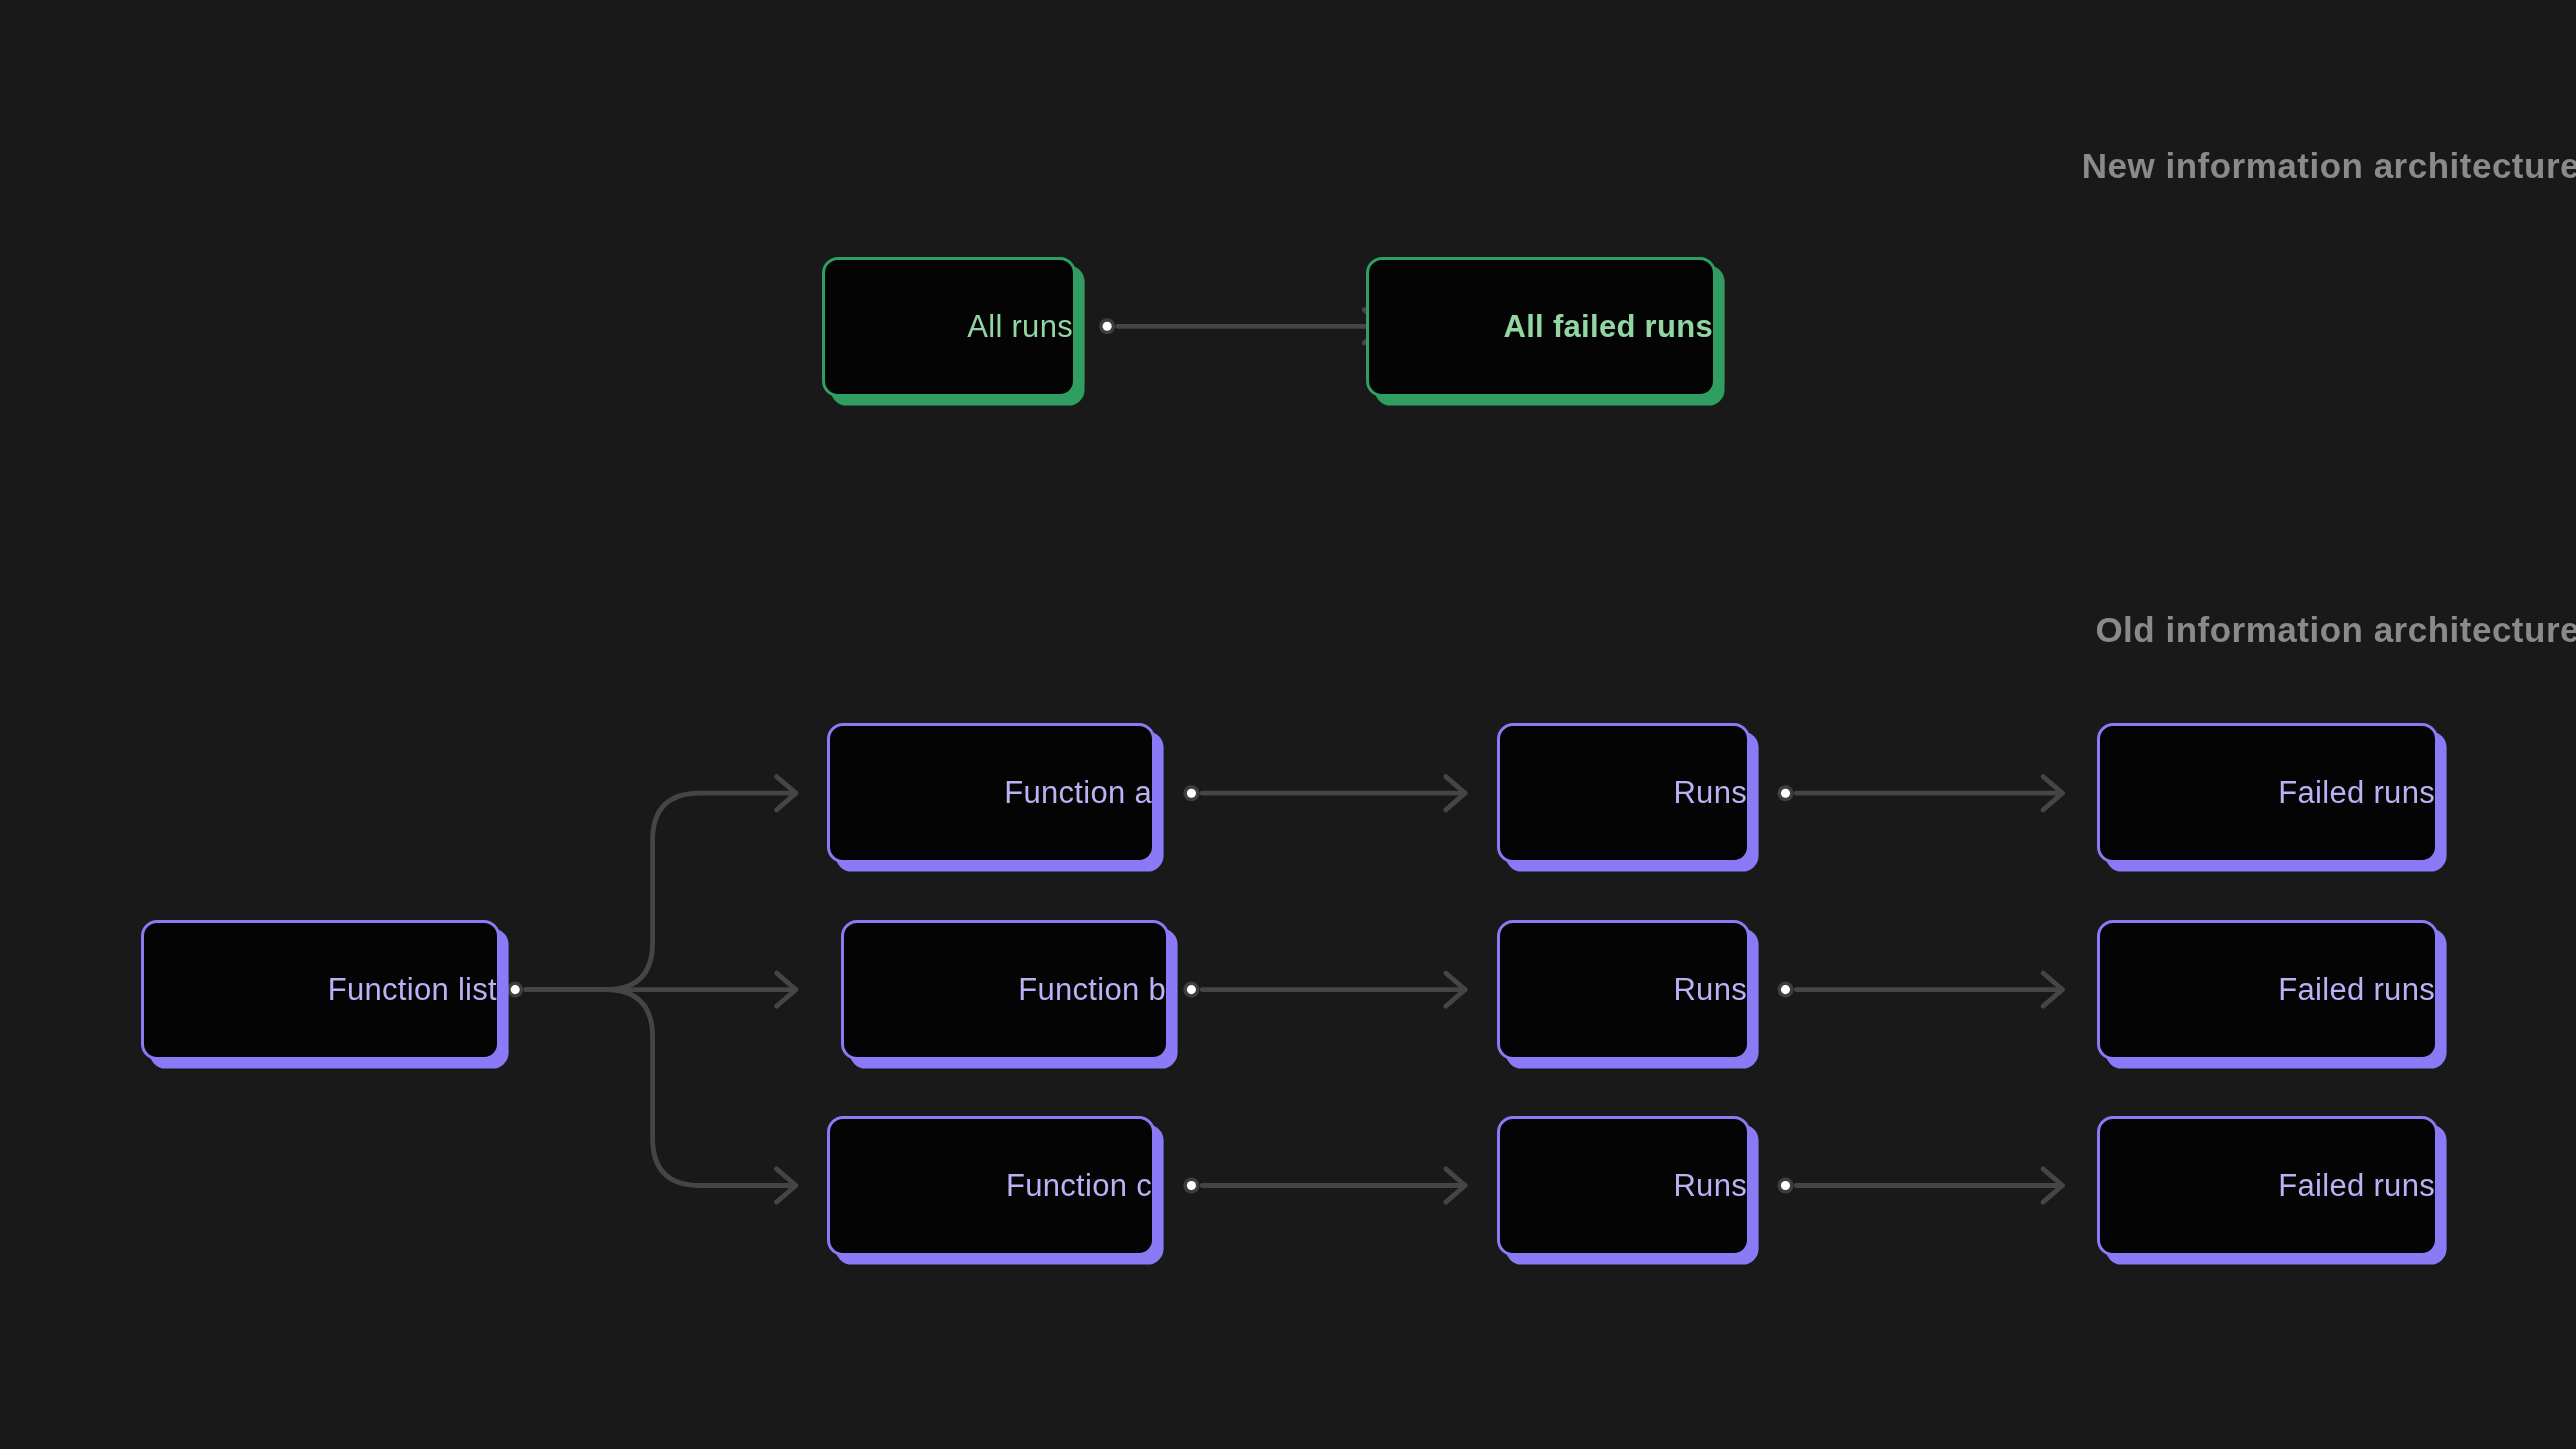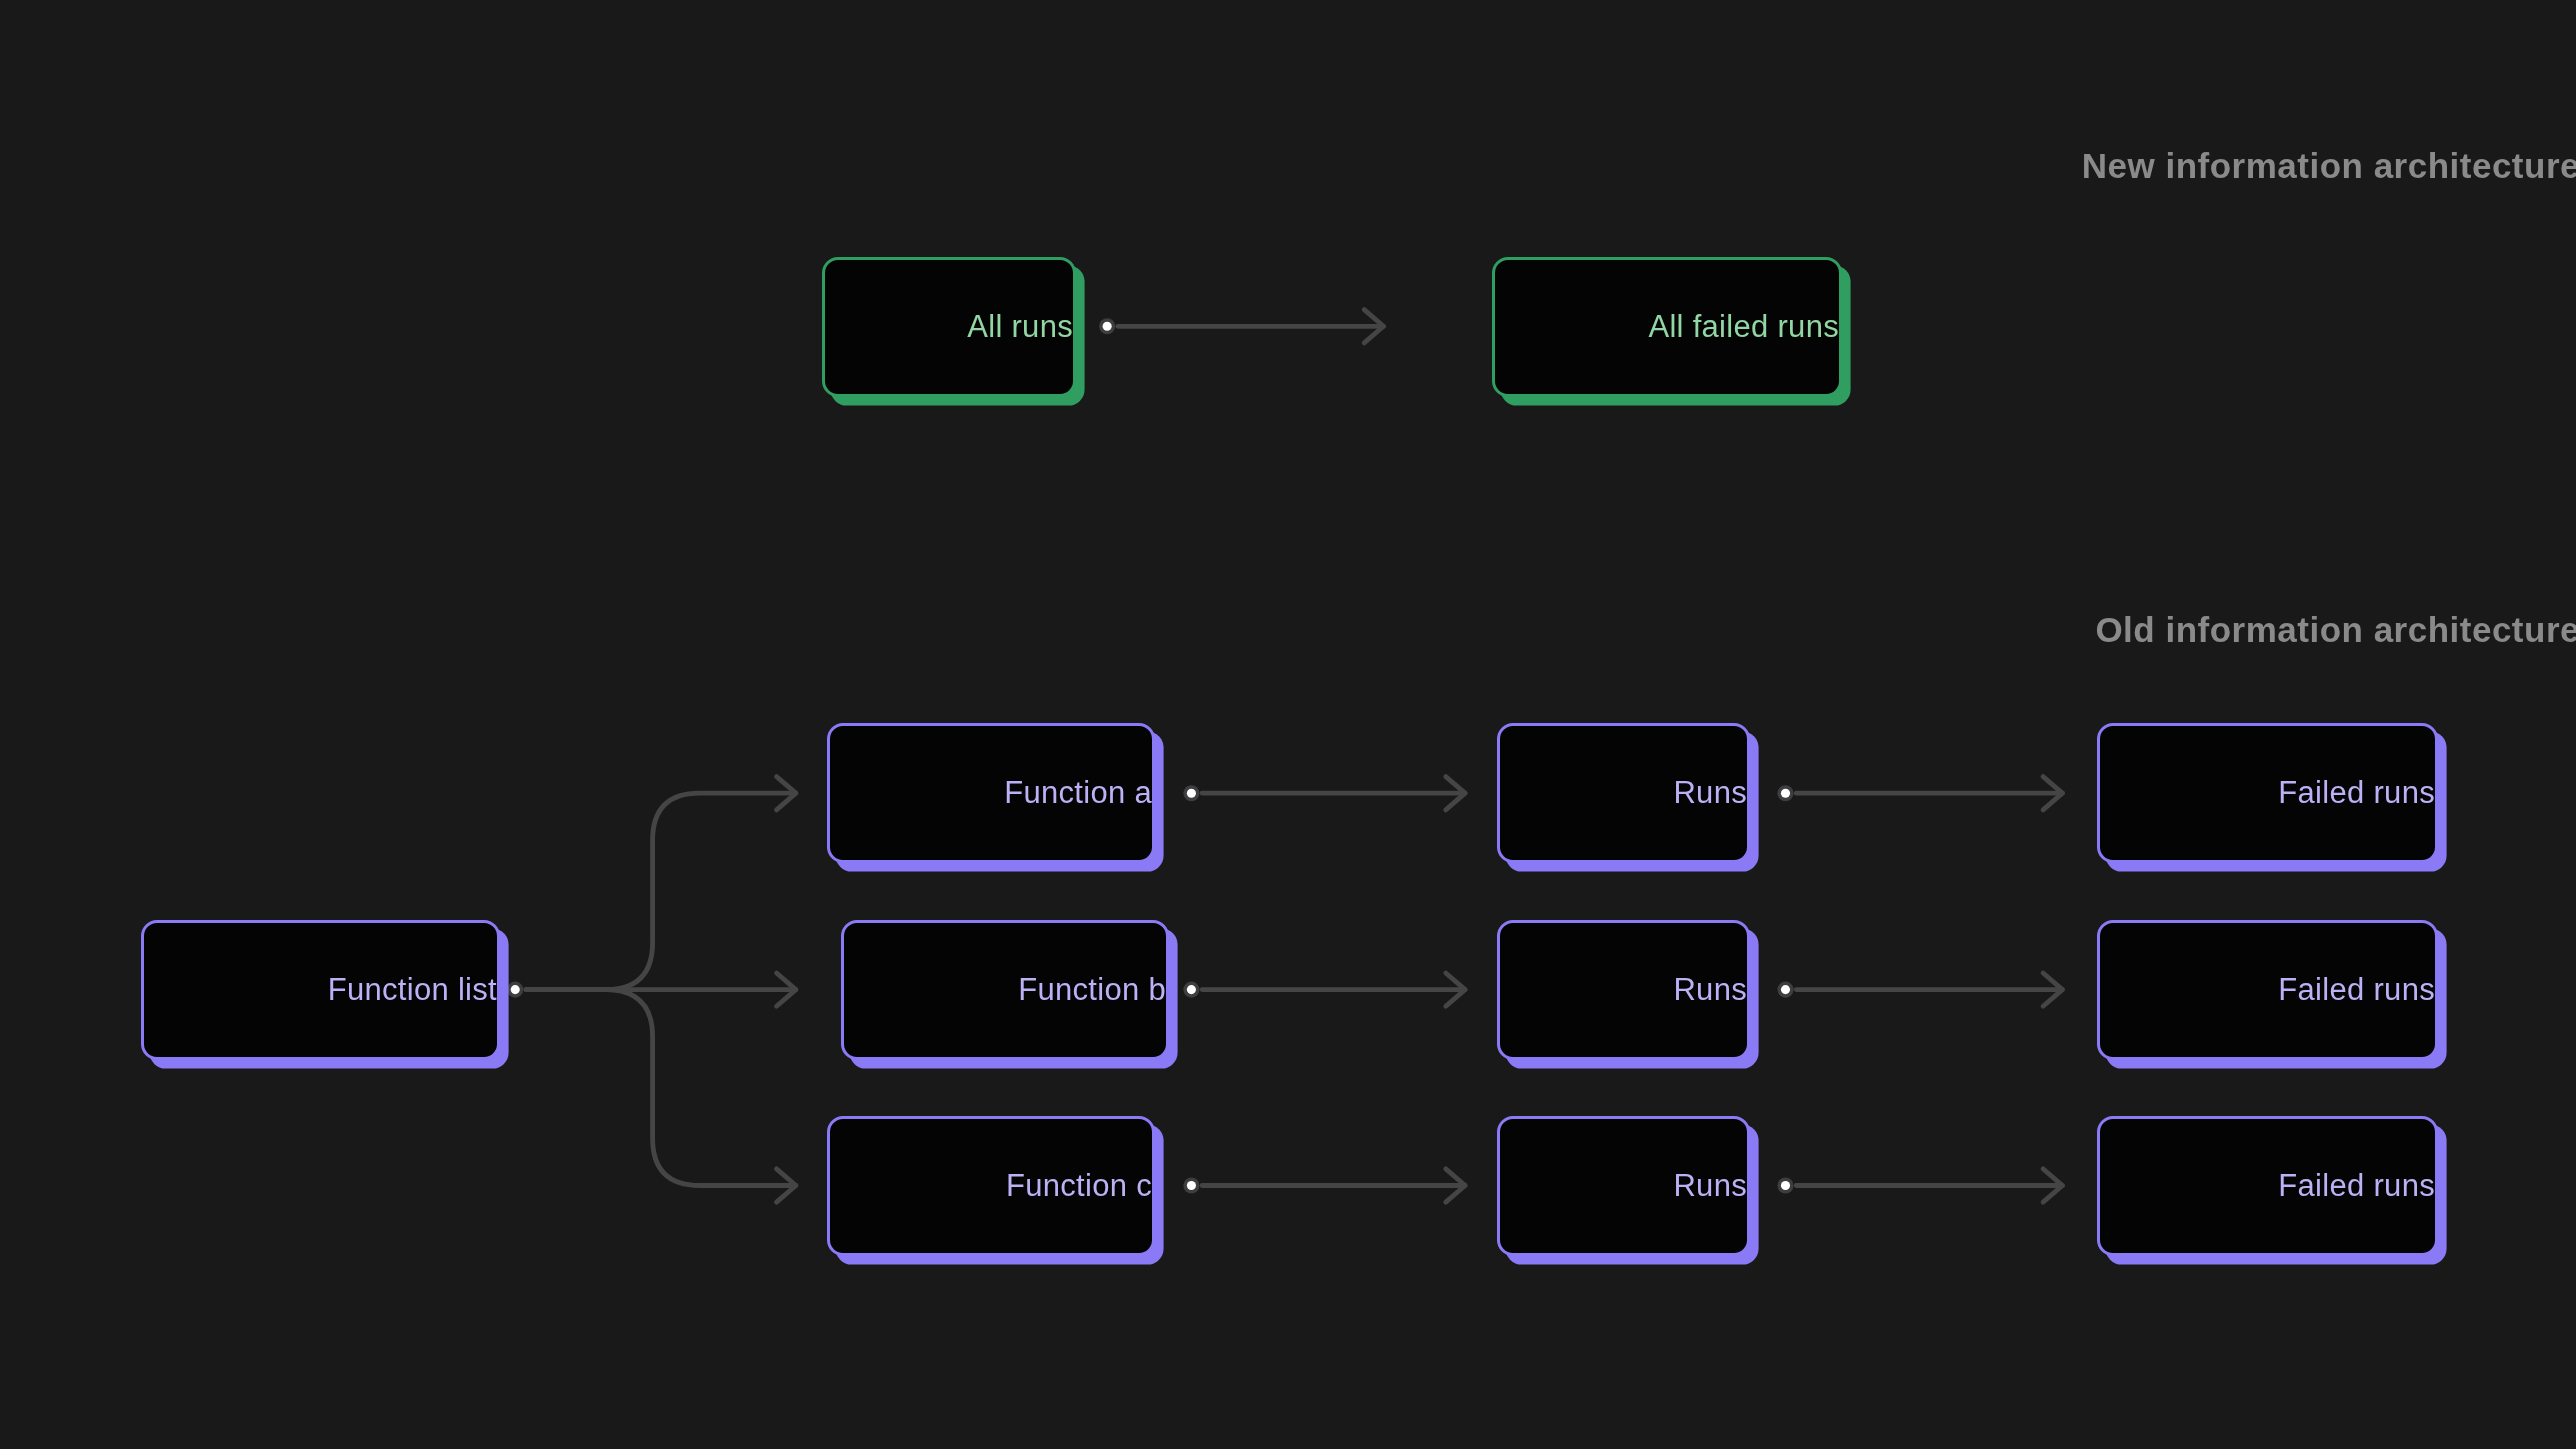--- a/index.html
+++ b/index.html
@@ -34,21 +34,21 @@
     box-shadow:8.6px 8.6px 0 0 var(--green-border,#2f9e60);
     color:var(--green-text,#92d6a4);
   }
   .node.purple{
     border-color:var(--purple-border,#8b7af6);
     box-shadow:8.6px 8.6px 0 0 var(--purple-border,#8b7af6);
     color:var(--purple-text,#bdb0f5);
   }
   .node-label{font-size:31px;letter-spacing:0.3px;white-space:nowrap;}
   #all-runs        {left:822px;top:257px; width:254px;height:140px;}
-  #all-failed-runs {left:1492px;top:257px; width:350px;height:140px;}
+  #all-failed-runs {left:1366px;top:257px; width:350px;height:140px;font-weight:bold;}
   #function-list   {left:141px; top:920px;width:359px;height:140px;}
   #function-a      {left:827px;top:723px;width:328px;height:140px;}
   #function-b      {left:827px;top:920px;width:328px;height:140px;margin-left:14px;}
   #function-c      {left:827px;top:1116px;width:328px;height:140px;}
   #runs-1          {left:1497px;top:723px;width:253px;height:140px;}
   #runs-2          {left:1497px;top:920px;width:253px;height:140px;}
   #runs-3          {left:1497px;top:1116px;width:253px;height:140px;}
   #failed-runs-1   {left:2097px;top:723px;width:341px;height:140px;}
   #failed-runs-2   {left:2097px;top:920px;width:341px;height:140px;}
   #failed-runs-3   {left:2097px;top:1116px;width:341px;height:140px;}

